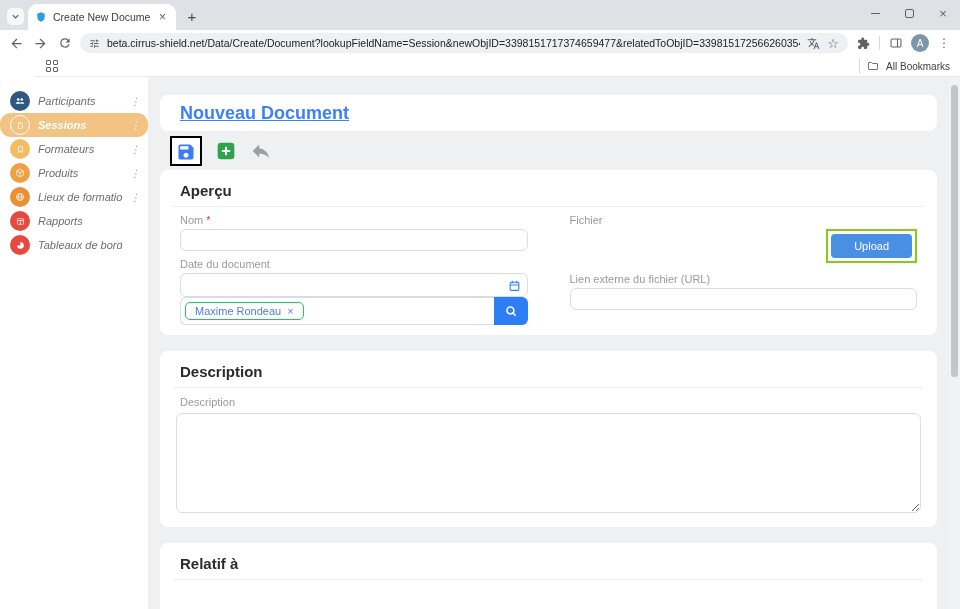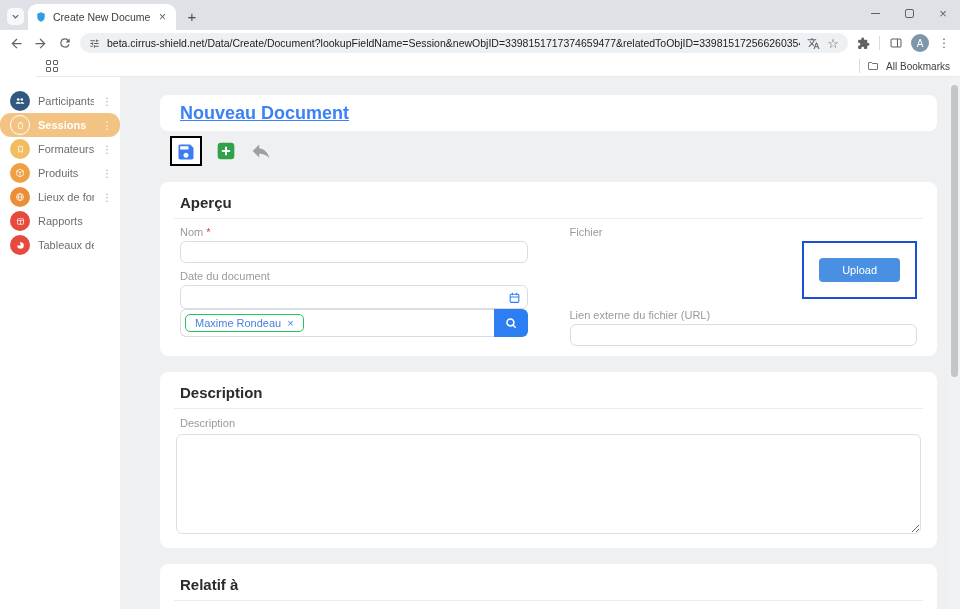--- a/index.html
+++ b/index.html
@@ -39,41 +39,41 @@
   .bookmarksbar { position:absolute; top:56px; left:0; right:0; height:21px; background:#fff;
     display:flex; align-items:center; padding:0 10px; border-bottom:1px solid #e8eaec;margin-left:36px; }
   .appsgrid { display:grid; grid-template-columns:5px 5px; grid-gap:2px; }
   .appsgrid span { width:5px; height:5px; border:1.4px solid #5f6368; border-radius:1px; }
   .bm-right { margin-left:auto; display:flex; align-items:center; gap:7px; }
   .bm-label { font-size:10px; color:#3c4043; }
 
   
   .page { position:absolute; top:77px; left:0; right:0; bottom:0; background:#eef0f2; overflow:hidden; }
 
-  .sidebar { position:absolute; left:0; top:0; bottom:0; width:120px; background:#fff; padding-top:12px; }
+  .sidebar { position:absolute; left:0; top:0; bottom:0; width:148px; background:#fff; padding-top:12px;font-style:italic; }
   .sb-item { height:24px; display:flex; align-items:center; gap:8px; padding:0 8px 0 10px; cursor:pointer; }
   .sb-circle { width:20px; height:20px; border-radius:50%; flex:none; display:flex;
     align-items:center; justify-content:center; }
   .sb-label { flex:1; font-size:11px; color:#6d6d6d; white-space:nowrap; overflow:hidden; }
   .sb-dots { width:10px; text-align:center; font-size:10px; color:#9aa0a6; }
   .sb-item.active { background:#f3c383;border-radius:11px; }
   .sb-item.active .sb-label { color:#fff; font-weight:bold; }
   .sb-item.active .sb-dots { color:#fff; }
   .sb-item.active .sb-circle { background:transparent; border:1.5px solid #fff; }
 
   .content { position:absolute; left:160px; right:23px; top:0; }
   .card { background:#fff; border-radius:8px; }
   .title-card { margin-top:18px; height:36px; display:flex; align-items:center; padding-left:20px; }
   .page-title { font-size:18px; font-weight:bold; color:#3b82f6; text-decoration:underline; cursor:pointer; }
 
   .actions { margin-top:3px; height:34px; display:flex; align-items:center; gap:14px; padding-left:10px; }
   .save-wrap { border:2px solid #000; background:#fff; padding:3px 4px 1px; display:inline-flex; cursor:pointer; }
   .icon-btn { display:inline-flex; cursor:pointer; }
 
-  .section-card { margin-top:14px; padding:8px 14px 10px; }
+  .section-card { margin-top:2px; padding:8px 14px 10px; }
   .section-h { font-size:15px; font-weight:bold; color:#2b2b2b; padding:4px 6px 7px;
     border-bottom:1px solid #ececec; }
   .form-grid { display:grid; grid-template-columns:1fr 1fr; column-gap:42px; padding:0 6px; }
   .f-label { font-size:11px; color:#9a9a9a; margin:7px 0 3px; }
   .req { color:#e53935; margin-left:3px; }
   .t-input { width:100%; height:22px; border:1px solid #d9dde2; border-radius:6px; background:#fff;
     font:inherit; font-size:11px; padding:0 8px; outline:none; }
   .date-wrap { position:relative; }
   .date-wrap .t-input { height:24px; }
   .cal-ic { position:absolute; right:7px; top:5px; cursor:pointer; }
@@ -81,21 +81,21 @@
   .prop-group { display:flex; height:28px; }
   .prop-field { flex:1; border:1px solid #d9dde2; border-right:none; border-radius:6px 0 0 6px;
     background:#fff; display:flex; align-items:center; padding:0 4px; }
   .chip { display:inline-flex; align-items:center; gap:6px; border:1px solid #22c55e; border-radius:5px;
     padding:2px 9px; font-size:11px; color:#4a7fde; background:#fff; }
   .chip-x { cursor:pointer; font-size:11px; color:#4a7fde; line-height:1; }
   .prop-search { width:34px; border-radius:0 6px 6px 0; background:#2e7ef3; display:flex;
     align-items:center; justify-content:center; cursor:pointer; }
 
   .upload-row { display:flex; justify-content:flex-end; margin-top:1px; }
-  .upload-wrap { border:2px solid #1d4ed8; padding:15px; cursor:pointer; }
+  .upload-wrap { border:2px solid #84cc16; padding:3px; cursor:pointer; }
   .upload-btn { background:#4a90e2; color:#fff; font-size:11px; border:none; border-radius:4px;
     padding:6px 23px; font-family:inherit; cursor:pointer; }
   .file-info { font-size:9px; color:#3c3c3c; line-height:1.6; margin-top:6px; }
   .lien-label { margin-top:10px; }
 
   .desc-card { margin-top:16px; padding:8px 14px 14px; }
   .desc-label { font-size:11px; color:#9a9a9a; margin:8px 6px 5px; }
   .desc-textarea { display:block; width:calc(100% - 4px); margin:0 2px; height:100px;
     border:1px solid #dcdfe3; border-radius:6px; resize:vertical; outline:none; font:inherit; }
 

